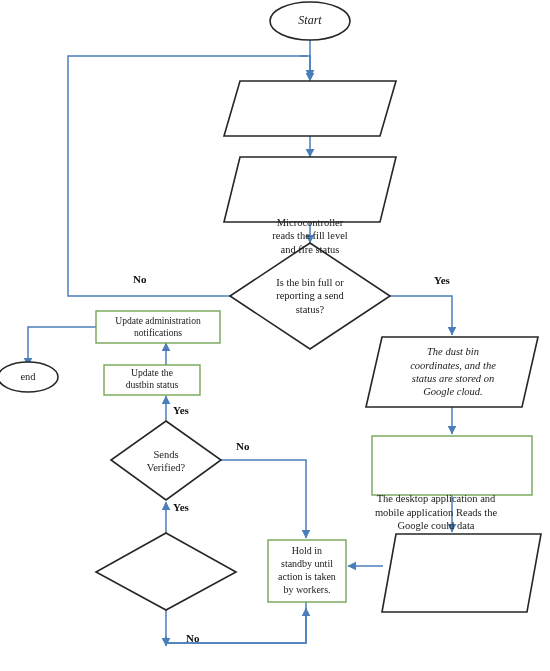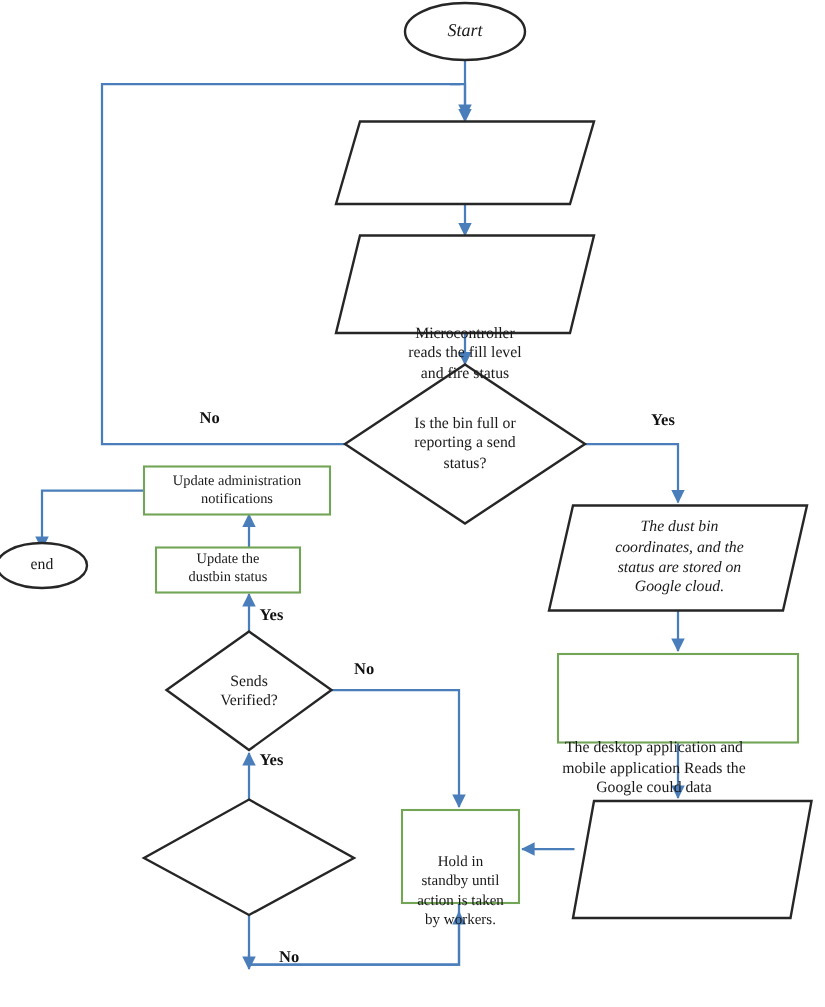--- a/index.html
+++ b/index.html
@@ -147,21 +147,21 @@
   <div class="node-text" style="left:385px; top:340px; width:136px; height:64px;font-style:italic;">The dust bin
 coordinates, and the
 status are stored on
 Google cloud.</div>
 
   <div class="node-text" style="left:374px; top:438px; width:124px; height:55px;margin-top:47px;">The desktop application and
 mobile application Reads the
 Google could data</div>
 
 
-  <div class="node-text" style="left:268px; top:565px; width:78px; height:60px; font-size:10px;">Hold in
+  <div class="node-text" style="left:268px; top:541px; width:78px; height:60px; font-size:10px;">Hold in
 standby until
 action is taken
 by workers.</div>
 
 
   <div class="node-text" style="left:121px; top:442px; width:90px; height:38px;">Sends
 Verified?</div>
 
   <div class="node-text" style="left:104px; top:366px; width:96px; height:19px; font-size:9.6px; align-items:flex-start; padding-top:1px; box-sizing:border-box;">Update the
 dustbin status</div>

